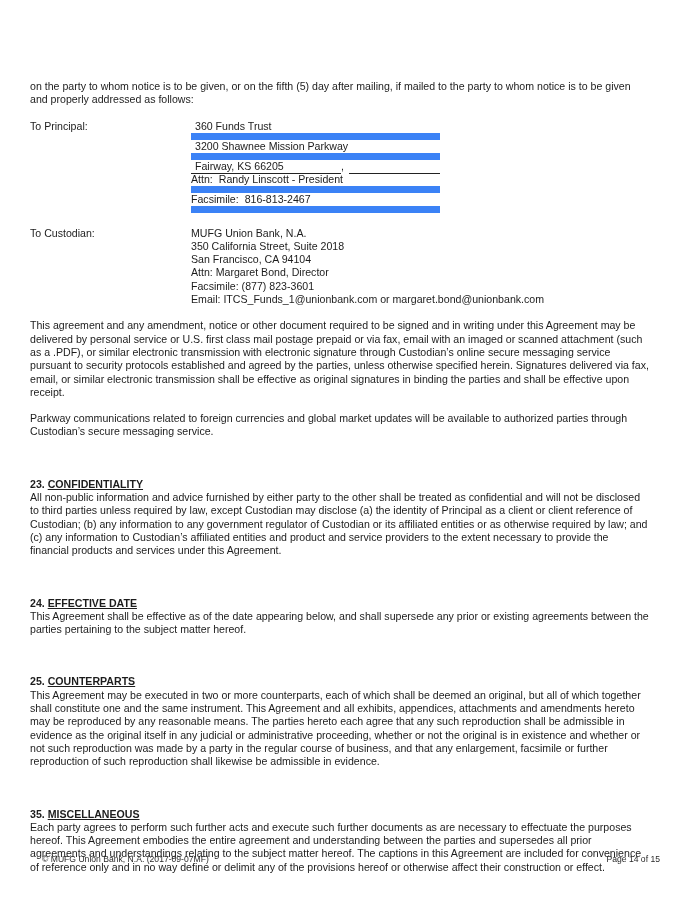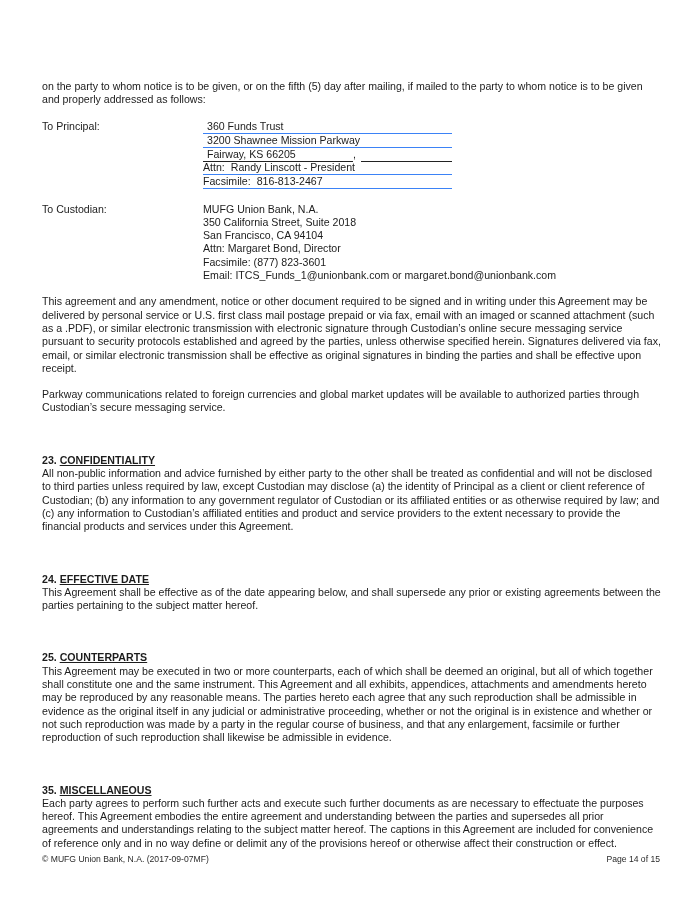--- a/index.html
+++ b/index.html
@@ -1,27 +1,27 @@
 <!DOCTYPE html>
 <html><head>
 <meta charset="utf-8">
 <style>
   html, body { margin: 0; padding: 0; background: #ffffff; }
   body {
     width: 700px; height: 906px; position: relative; overflow: hidden;
     font-family: "Liberation Sans", sans-serif; color: #1c1c1c;
     font-size: 10.6px; line-height: 13.3px;
   }
-  .page { position: absolute; left: 42px; top: 80px; width: 620px; }
+  .page { position: absolute; left: 30px; top: 80px; width: 620px; }
   p { margin: 0; }
   .para { margin-bottom: 13px; }
   .addr { display: flex; margin-bottom: 13px; }
   .addr .lbl { width: 161px; flex: none; }
   .addr .lines { flex: none; }
-  .pline { width: 249px; border-bottom: 1px solid #3b82f6; height: 13px; line-height: 12px; position: relative; white-space: nowrap; }
+  .pline { width: 249px; border-bottom: 7px solid #3b82f6; height: 13px; line-height: 12px; position: relative; white-space: nowrap; }
   .pline .v { padding-left: 4px; }
   .pline .comma-gap { position: absolute; left: 150px; top: 0; }
   .pline .second { position: absolute; left: 158px; width: 91px; bottom: -1px; border-bottom: 1px solid #222; height: 13px; }
   .pline.split { border-bottom: none; }
   .pline.split .first { position: absolute; left: 0; width: 150px; bottom: -1px; border-bottom: 1px solid #222; height: 13px; }
   .cline { height: 13.3px; white-space: nowrap; }
   .sec-head { font-weight: bold; margin: 0; }
   .sec-head u { text-decoration: underline; }
   .section { margin-bottom: 13px; margin-top: 39px; }
   .accepted { font-weight: bold; margin-top: 10px; padding-left: 2px; }

